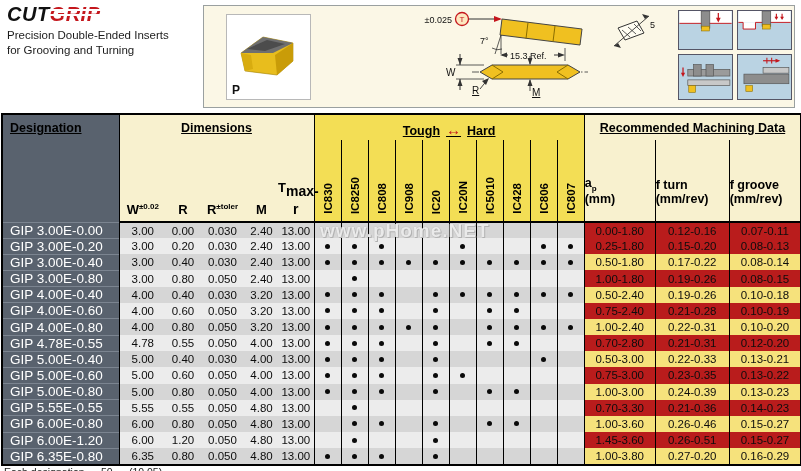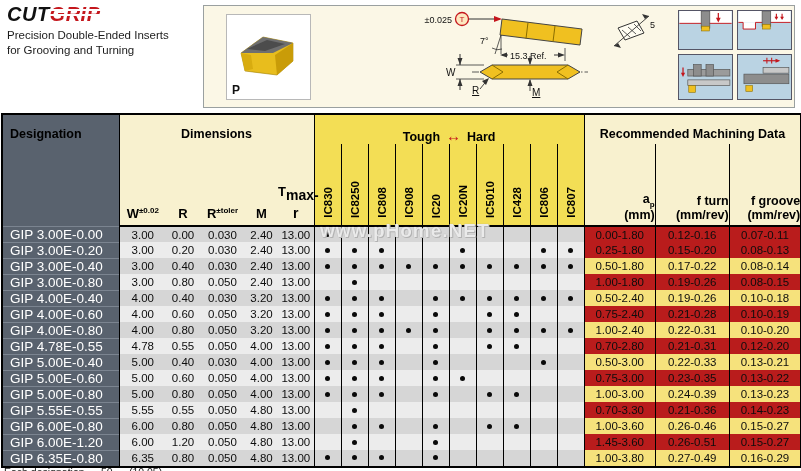--- a/index.html
+++ b/index.html
@@ -19,32 +19,32 @@
   .top-panel { position:absolute; left:203px; top:5px; width:592px; height:103px; background:#fbf7e6; border:1px solid #9aa0a0; }
   .photo-box { position:absolute; left:22px; top:8px; width:85px; height:86px; background:#fff; border:1px solid #b8b8b8; }
   .photo-box .p-label { position:absolute; left:5px; bottom:2px; font-size:12px; font-weight:bold; color:#111; }
   .drawing { position:absolute; left:218px; top:0; width:258px; height:101px; }
   .ops { position:absolute; left:474px; top:4px; width:114px; display:grid; grid-template-columns:55px 55px; gap:4px; }
   .op { border:1px solid #556; background:#bad3e3; }
 
   
   table.main { position:absolute; left:1px; top:113px; width:799px; height:353px; border-collapse:collapse; table-layout:fixed; border:2px solid #000; }
   th, td { padding:0; }
-  tr.band th { height:26px; vertical-align:top; padding-top:12px; font-size:12.5px; font-weight:bold; color:#000; }
+  tr.band th { height:26px; vertical-align:top; padding-top:6px; font-size:12.5px; font-weight:bold; color:#000;text-decoration:underline; }
   tr.sub th { height:82px; vertical-align:bottom; }
   th.designation { background:#59626e; color:#fff; font-size:15px; font-weight:bold; text-align:left; vertical-align:bottom; padding:0 0 4px 7px; border-right:1px solid #000; }
   .cream { background:#f8f1cf; }
   .yellow-band { background:#f3de55; }
   .arrow-red { color:#c4161c; font-weight:bold; font-size:15px; margin:0 6px; }
   th.dim-sub { background:#f8f1cf; font-size:13px; font-weight:bold; padding-bottom:4px; text-align:center; }
   th.dim-sub sup { font-size:8px; font-weight:bold; }
   th.dim-sub sub { font-size:14px; font-weight:bold; }
   th.grade-sub { background:#f3de55; border-left:1px solid #000; text-align:center; }
   th.grade-sub span { display:inline-block; writing-mode:vertical-rl; transform:rotate(180deg); font-size:11.5px; font-weight:bold; padding:3px 0; }
-  th.mach-sub { background:#f8f1cf; border-left:1px solid #000; font-size:12.5px; font-weight:bold; text-align:right; padding-bottom:3px; }
+  th.mach-sub { background:#f8f1cf; border-left:1px solid #000; font-size:12.5px; font-weight:bold; text-align:left; padding-bottom:15px; }
   th.mach-sub sub { font-size:8px; }
   .mh2 { font-weight:bold; font-size:12.5px; }
   th.band-grades { border-left:1px solid #000; border-right:1px solid #000; }
   tr.hdr-bottom th { border-bottom:2px solid #000; }
 
   tr.data { height:16px; }
   tr.data td { font-size:11.5px; color:#0d0d0d; text-align:center; vertical-align:middle; }
   tr.data td.designation-cell { background:#59626e; color:#fff; font-size:13.5px; font-weight:normal; text-align:left; padding-left:7px; border-right:1px solid #000; border-top:1px solid #7b8490; }
   tr.odd  td.dim, tr.odd  td.grade { background:#d6d6d6; }
   tr.even td.dim, tr.even td.grade { background:#ececec; }
@@ -552,20 +552,20 @@
         <td class="grade"><span class="dot"></span></td>
         <td class="grade"><span class="dot"></span></td>
         <td class="grade"></td>
         <td class="grade"><span class="dot"></span></td>
         <td class="grade"></td>
         <td class="grade"></td>
         <td class="grade"></td>
         <td class="grade"></td>
         <td class="grade"></td>
         <td class="mach yel">1.00-3.80</td>
-        <td class="mach yel">0.27-0.49</td>
+        <td class="mach yel">0.27-0.20</td>
         <td class="mach yel">0.16-0.29</td>
       </tr>
     </tbody>
 </table>
 
 <div class="watermark">www.pHome.NET</div>
 <div class="footnote">Each designation … 50 … (10.05)</div>
 
 </body></html>

